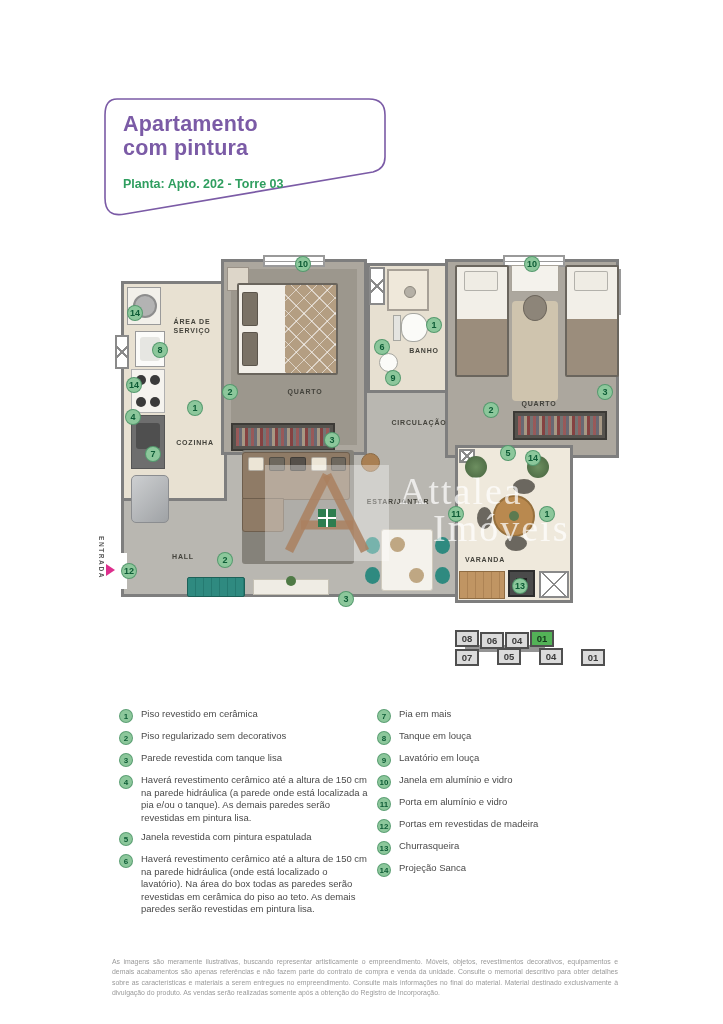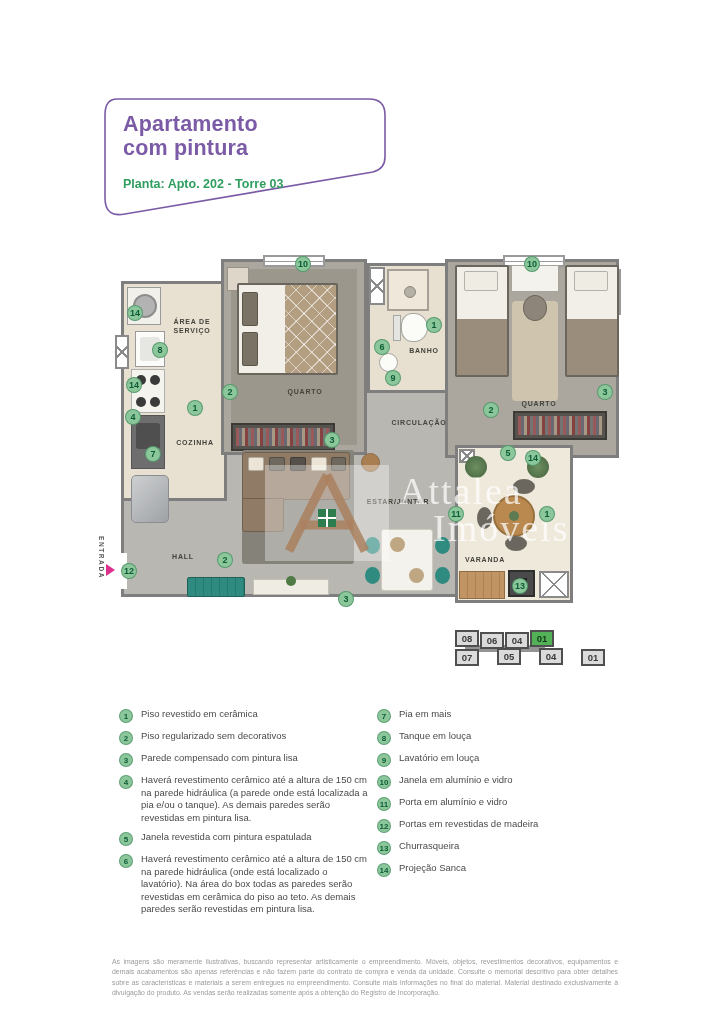--- a/index.html
+++ b/index.html
@@ -272,21 +272,21 @@
       <div class="legend-item">
         <span class="legend-num">1</span>
         <span class="legend-text">Piso revestido em cerâmica</span>
       </div>
       <div class="legend-item">
         <span class="legend-num">2</span>
         <span class="legend-text">Piso regularizado sem decorativos</span>
       </div>
       <div class="legend-item">
         <span class="legend-num">3</span>
-        <span class="legend-text">Parede compensado com pintura lisa</span>
+        <span class="legend-text">Parede revestida com tanque lisa</span>
       </div>
       <div class="legend-item">
         <span class="legend-num">4</span>
         <span class="legend-text">Haverá revestimento cerâmico até a altura de 150 cm na parede hidráulica (a parede onde está localizada a pia e/ou o tanque). As demais paredes serão revestidas em pintura lisa.</span>
       </div>
       <div class="legend-item">
         <span class="legend-num">5</span>
         <span class="legend-text">Janela revestida com pintura espatulada</span>
       </div>
       <div class="legend-item">

